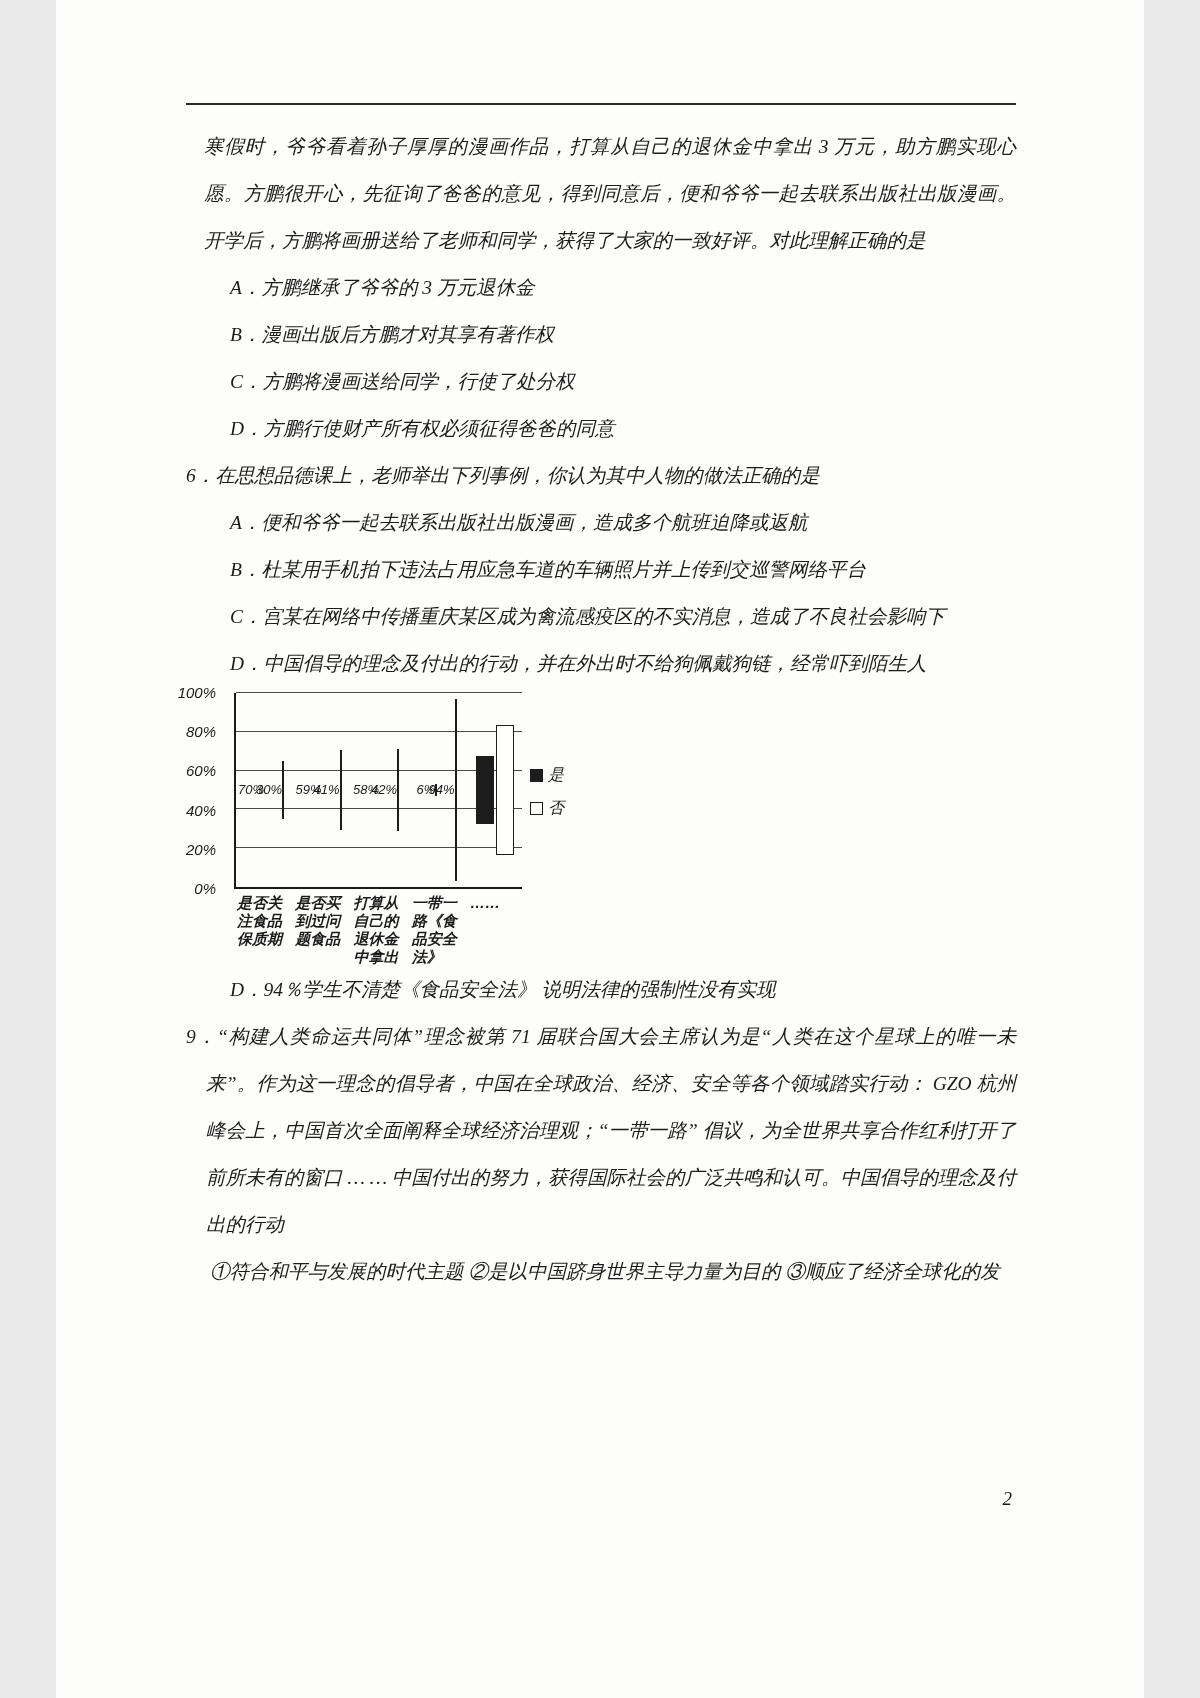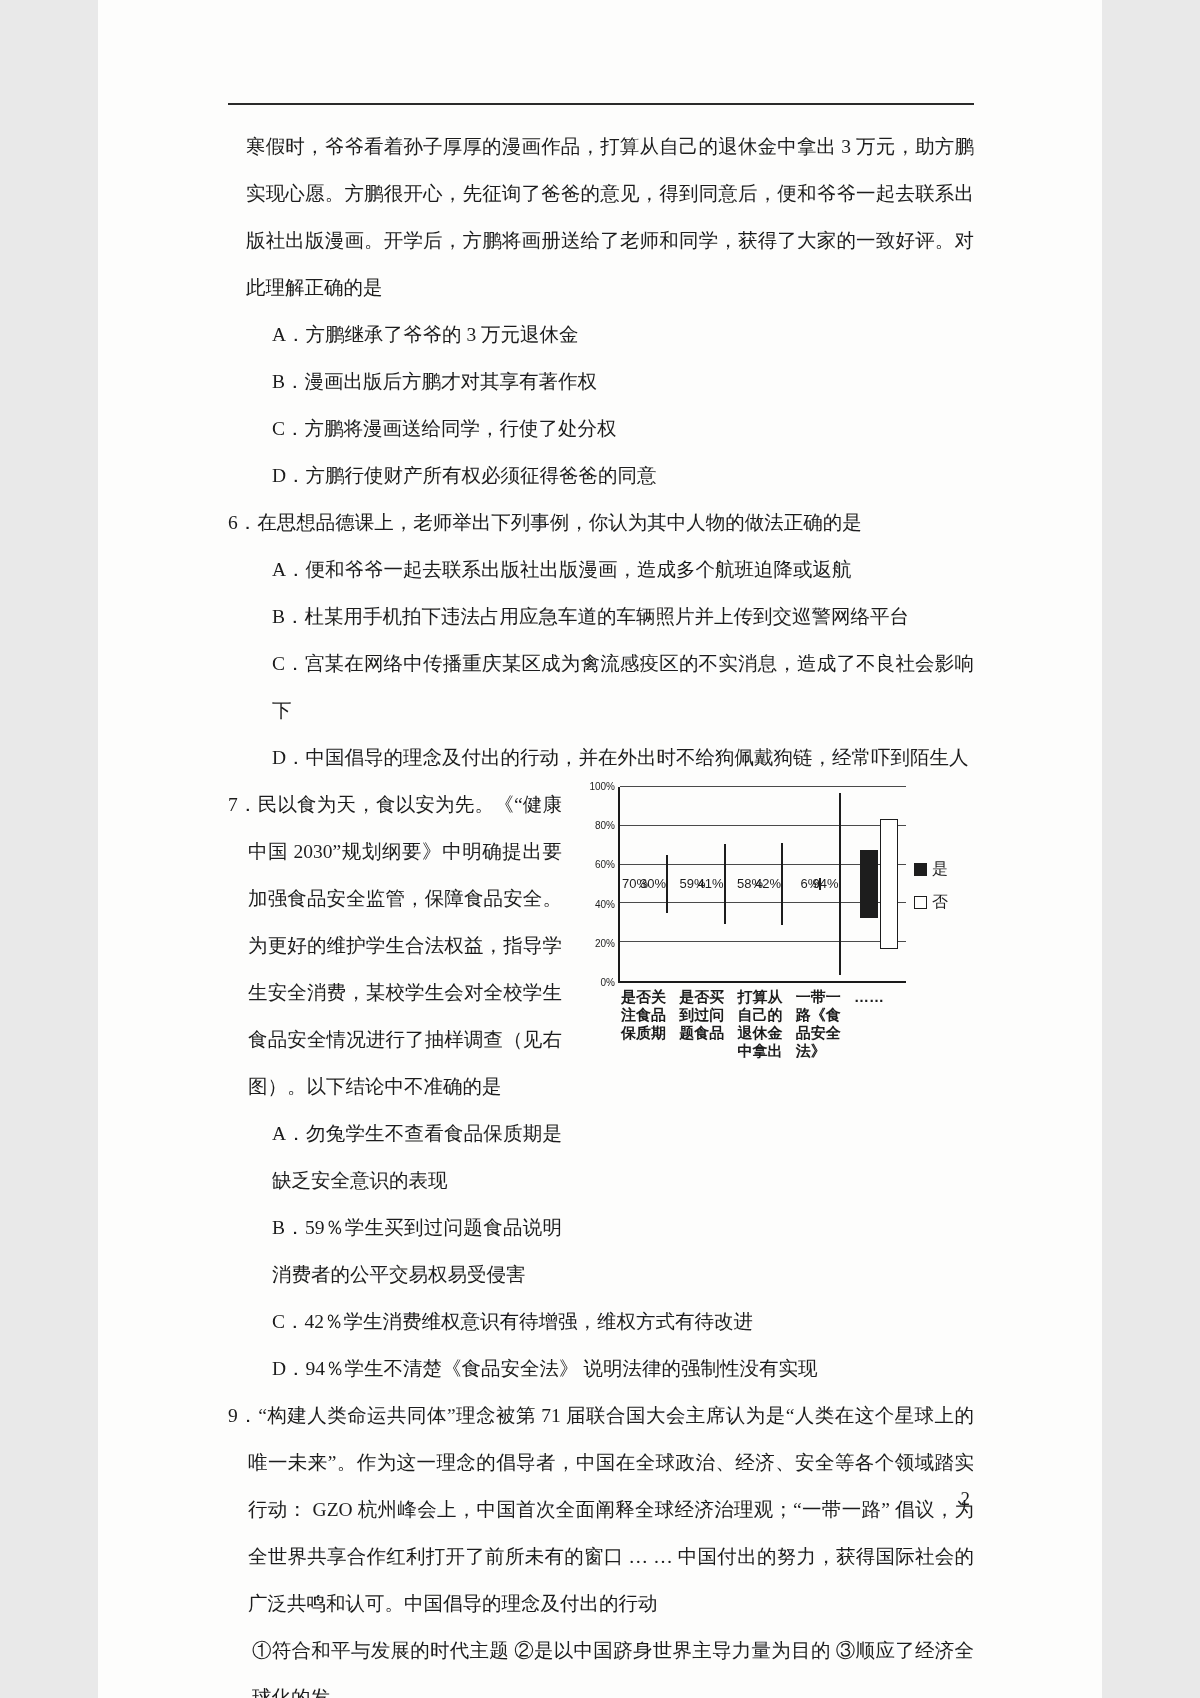--- a/index.html
+++ b/index.html
@@ -1,24 +1,25 @@
 <!DOCTYPE html>
 <html><head>
 <meta charset="utf-8">
 <style>
   * { margin:0; padding:0; box-sizing:border-box; }
   html,body { background:#e9e9e9; }
   body { font-family:"Liberation Serif","DejaVu Serif",serif; }
   .page {
     position:relative;
-    width:1004px; height:1698px;
+    width:1088px; height:1698px;
     margin:0 auto;
     background:#fdfdfc;
     color:#1c1c1c;
     padding:103px 128px 0 130px;
+    font-style:italic;
   }
   .top-rule { border-top:2px solid #2a2a2a; height:0; margin-bottom:18px; }
   .line {
     font-size:19.5px;
     line-height:47px;
     text-align:justify;
     color:#1c1c1c;
   }
   .stem-cont { margin-left:18px; }           
   .stem-num { padding-left:20px; text-indent:-20px; } 
@@ -30,22 +31,22 @@
   .q7-left { flex:1 1 auto; padding-right:8px; min-width:0; }
   .chartbox {
     flex:0 0 404px; width:404px;
     padding-top:6px;
     font-family:"Liberation Sans","DejaVu Sans",sans-serif;
   }
   .chart-title { text-align:center; font-size:19px; font-weight:bold; margin:0 60px 10px 0; }
   .chart-body { display:flex; align-items:flex-start; }
   .chart-yaxis { position:relative; width:48px; height:196px; flex:0 0 48px; }
   .y-tick {
-    position:absolute; right:3px;
-    font-size:10px; line-height:18px; white-space:nowrap;margin-top:12px;
+    position:absolute; right:18px;
+    font-size:15px; line-height:18px; white-space:nowrap;margin-top:12px;
   }
   .chart-main { flex:0 0 288px; width:288px; }
   .chart-plot {
     position:relative; height:196px;
     border-left:2px solid #1a1a1a;
     border-bottom:2px solid #1a1a1a;
     display:flex; align-items:flex-end; justify-content:space-between;
     padding:0 8px 0 8px;
   }
   .gridline { position:absolute; left:0; right:0; height:1px; background:#4a4a4a; z-index:0; }
@@ -87,25 +88,20 @@
   <p class="line opt">D．方鹏行使财产所有权必须征得爸爸的同意</p>
 
   <p class="line stem-num">6．在思想品德课上，老师举出下列事例，你认为其中人物的做法正确的是</p>
   <p class="line opt">A．便和爷爷一起去联系出版社出版漫画，造成多个航班迫降或返航</p>
   <p class="line opt">B．杜某用手机拍下违法占用应急车道的车辆照片并上传到交巡警网络平台</p>
   <p class="line opt">C．宫某在网络中传播重庆某区成为禽流感疫区的不实消息，造成了不良社会影响下</p>
   <p class="line opt">D．中国倡导的理念及付出的行动，并在外出时不给狗佩戴狗链，经常吓到陌生人</p>
 
   <div class="q7">
     <div class="q7-top">
-      <div class="q7-left">
-        <p class="line stem-num">7．民以食为天，食以安为先。《“健康中国 2030”规划纲要》中明确提出要加强食品安全监管，保障食品安全。为更好的维护学生合法权益，指导学生安全消费，某校学生会对全校学生食品安全情况进行了抽样调查（见右图）。以下结论中不准确的是</p>
-        <p class="line opt">A．勿兔学生不查看食品保质期是缺乏安全意识的表现</p>
-        <p class="line opt">B．59％学生买到过问题食品说明消费者的公平交易权易受侵害</p>
-      </div>
 
       <div class="chartbox">
         <div class="chart-body">
           <div class="chart-yaxis">
               <div class="y-tick" style="bottom: calc(0% - 9px);">0%</div>
               <div class="y-tick" style="bottom: calc(20% - 9px);">20%</div>
               <div class="y-tick" style="bottom: calc(40% - 9px);">40%</div>
               <div class="y-tick" style="bottom: calc(60% - 9px);">60%</div>
               <div class="y-tick" style="bottom: calc(80% - 9px);">80%</div>
               <div class="y-tick" style="bottom: calc(100% - 9px);">100%</div>
@@ -182,21 +178,20 @@
                 <span>是</span>
               </div>
               <div class="legend-item">
                 <span class="legend-swatch swatch-no"></span>
                 <span>否</span>
               </div>
             </div>
         </div>
       </div>
     </div>
-    <p class="line opt">C．42％学生消费维权意识有待增强，维权方式有待改进</p>
     <p class="line opt">D．94％学生不清楚《食品安全法》  说明法律的强制性没有实现</p>
   </div>
 
   <p class="line stem-num">9．“构建人类命运共同体”理念被第 71 届联合国大会主席认为是“人类在这个星球上的唯一未来”。作为这一理念的倡导者，中国在全球政治、经济、安全等各个领域踏实行动：  GZO 杭州峰会上，中国首次全面阐释全球经济治理观；“一带一路” 倡议，为全世界共享合作红利打开了前所未有的窗口 … …  中国付出的努力，获得国际社会的广泛共鸣和认可。中国倡导的理念及付出的行动</p>
   <p class="line subline">①符合和平与发展的时代主题 ②是以中国跻身世界主导力量为目的  ③顺应了经济全球化的发</p>
 
   <div class="page-num">2</div>
 </div>
 
 </body></html>

